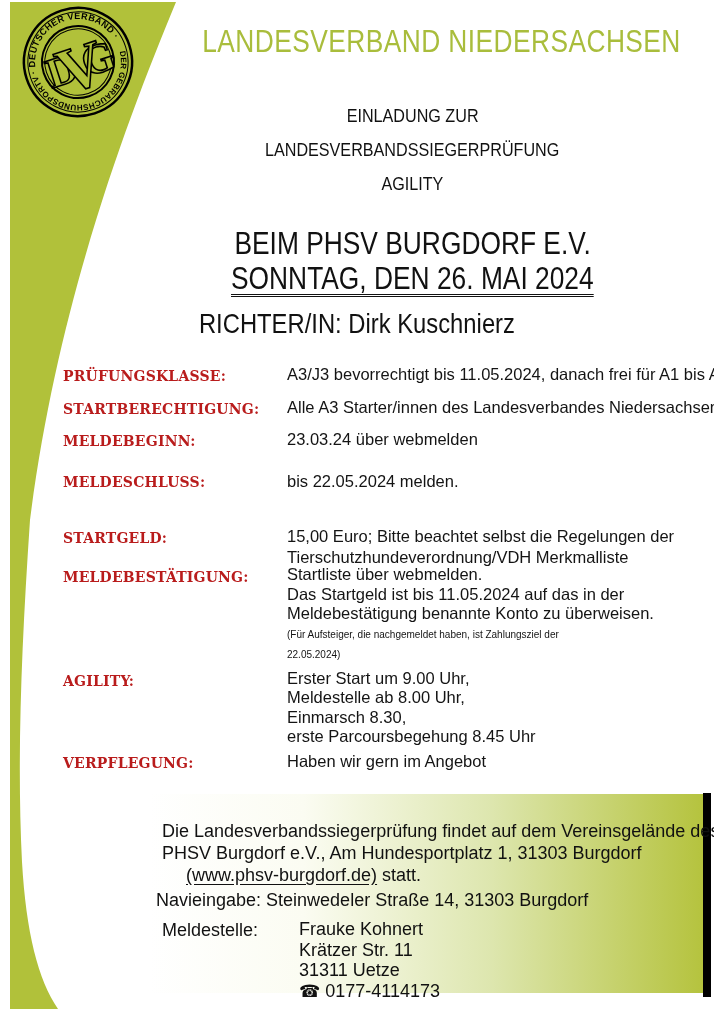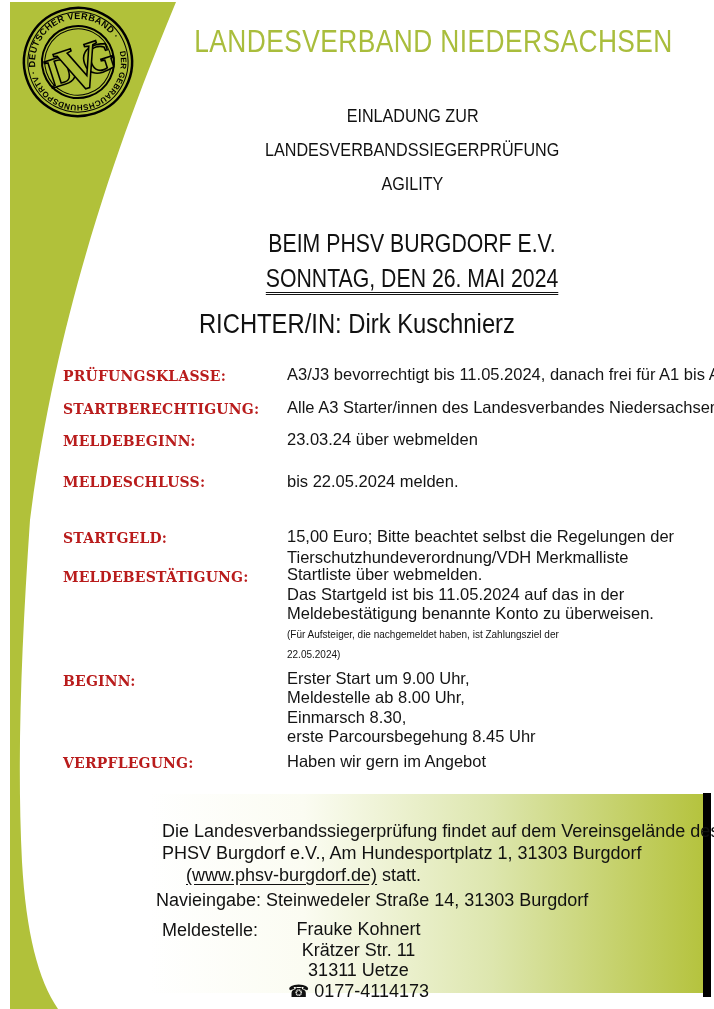--- a/index.html
+++ b/index.html
@@ -2,42 +2,42 @@
 <html><head>
 <meta charset="utf-8">
 <style>
   html,body{margin:0;padding:0;background:#e8e8e8;}
   .page{position:relative;width:714px;height:1009px;background:#ffffff;overflow:hidden;
         font-family:"Liberation Sans",sans-serif;color:#000;}
   
   .band-svg{position:absolute;left:0;top:0;width:714px;height:1009px;pointer-events:none;}
   
   .cond{display:inline-block;transform:scaleX(0.85);transform-origin:50% 50%;white-space:nowrap;}
-  .h1{position:absolute;left:152px;top:24px;width:540px;text-align:center;
+  .h1{position:absolute;left:160px;top:24px;width:540px;text-align:center;
       font-size:31px;letter-spacing:0.5px;color:#a9bd3c;}
   .title-block{position:absolute;left:110px;top:99px;width:605px;text-align:center;
       font-size:19px;line-height:34px;color:#111;}
   .host-block{position:absolute;left:110px;top:226px;width:605px;text-align:center;
-      font-size:25px;line-height:35px;color:#111;}
+      font-size:31px;line-height:35px;color:#111;}
   .dbl{text-decoration-line:underline;text-decoration-style:double;text-decoration-thickness:1px;text-underline-offset:5px;}
   .judge{position:absolute;left:0;top:308px;width:714px;text-align:center;font-size:28px;color:#111;}
   
   .row{position:absolute;left:0;width:714px;}
   .lbl{position:absolute;left:63px;top:4px;font-family:"DejaVu Serif","Liberation Serif",serif;
        font-weight:bold;font-size:14px;letter-spacing:0.2px;color:#b91c1c;white-space:nowrap;}
   .vals{position:absolute;left:287px;top:0;}
   .val{font-size:16.5px;white-space:nowrap;color:#141414;}
   .val-small{font-size:10px;white-space:nowrap;color:#141414;}
   
   .footer-box{position:absolute;left:148px;top:794px;width:555px;height:199px;
       background:linear-gradient(to right,#ffffff 0%,#fbfcf2 28%,#dde6ae 62%,#b5c33e 100%);}
   .footer-bar{position:absolute;left:703px;top:793px;width:8px;height:204px;background:#000;}
   .ftext{position:absolute;font-size:18px;line-height:22px;color:#111;white-space:nowrap;}
   .flink{text-decoration:underline;text-underline-offset:3px;margin-left:24px;}
-  .contact-col{position:absolute;left:126px;top:0;line-height:20.5px;text-align:center;}
+  .contact-col{position:absolute;left:137px;top:0;line-height:20.5px;}
   .phone-glyph{font-family:"DejaVu Sans",sans-serif;font-size:17px;}
 </style>
 </head>
 <body>
 
 <div class="page">
 
   <svg class="band-svg" viewBox="0 0 714 1009" xmlns="http://www.w3.org/2000/svg">
     <path d="M 10,2 L 176,2 C 128,118 58,300 30,520 C 21,652 17,762 22,862 C 26,932 38,980 58,1009 L 10,1009 Z" fill="#b1c13a"></path>
     <g transform="translate(14,0)">
@@ -122,21 +122,21 @@
           <div class="val">Startliste über webmelden.</div>
           <div class="val">Das Startgeld ist bis 11.05.2024 auf das in der</div>
           <div class="val">Meldebestätigung benannte Konto zu überweisen.</div>
         </div>
         <div class="vals" style="top: 60px; line-height: 20px;">
           <div class="val-small">(Für Aufsteiger, die nachgemeldet haben, ist Zahlungsziel der</div>
           <div class="val-small">22.05.2024)</div>
         </div>
       </div>
       <div class="row" style="top: 669px;">
-        <span class="lbl">BEGINN:</span>
+        <span class="lbl">AGILITY:</span>
         <div class="vals" style="line-height: 19.3px;">
           <div class="val">Erster Start um 9.00 Uhr,</div>
           <div class="val">Meldestelle ab 8.00 Uhr,</div>
           <div class="val">Einmarsch 8.30,</div>
           <div class="val">erste Parcoursbegehung 8.45 Uhr</div>
         </div>
       </div>
       <div class="row" style="top: 751px;">
         <span class="lbl">VERPFLEGUNG:</span>
         <div class="vals" style="line-height: 21px;">

